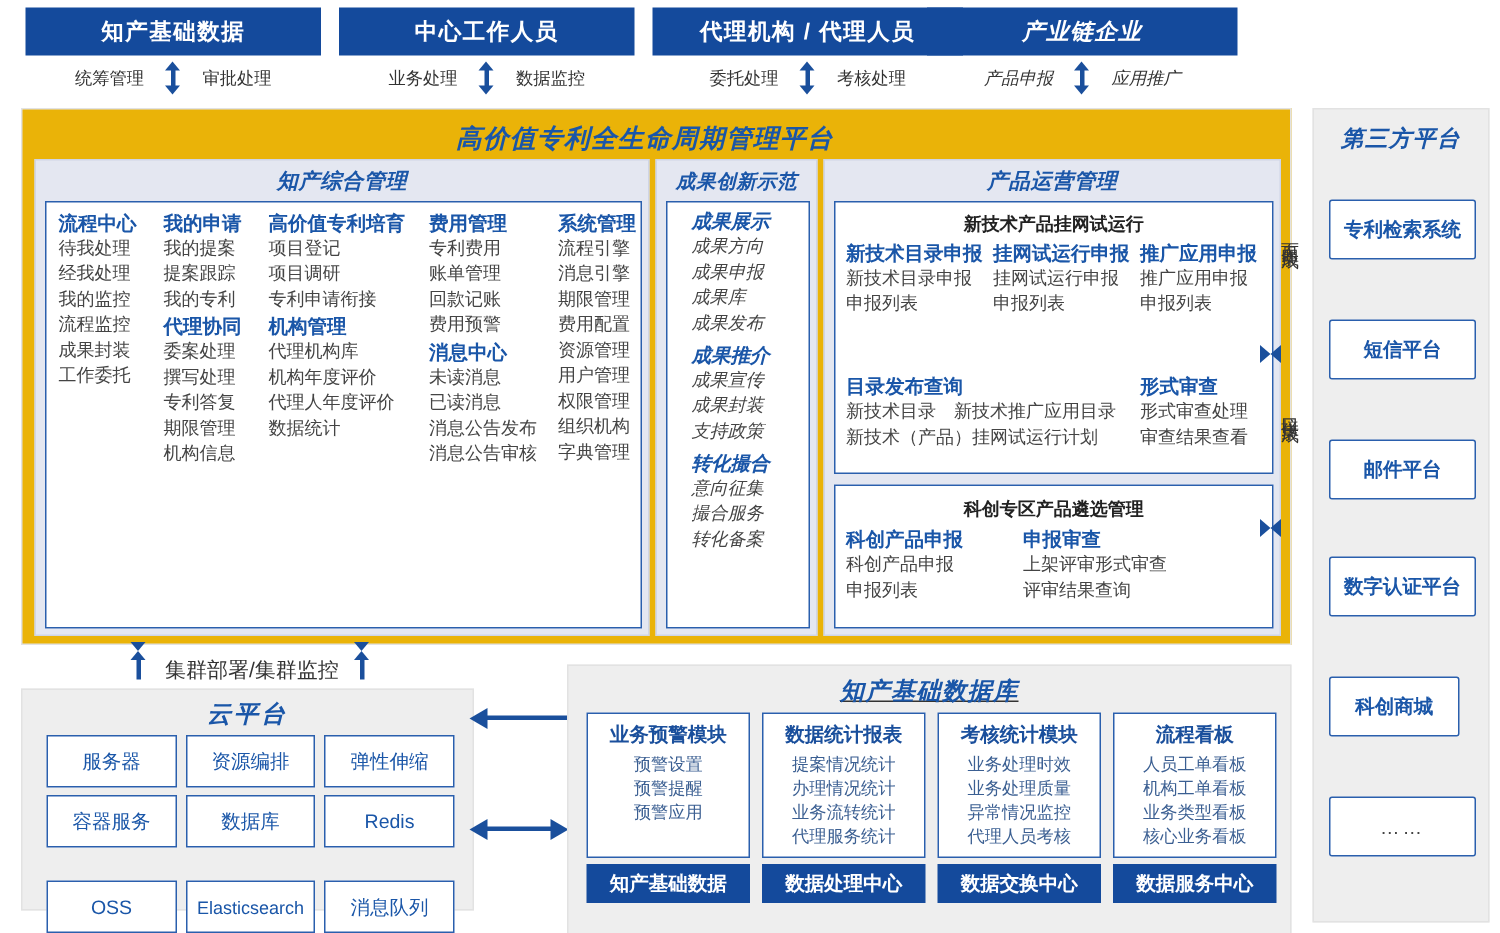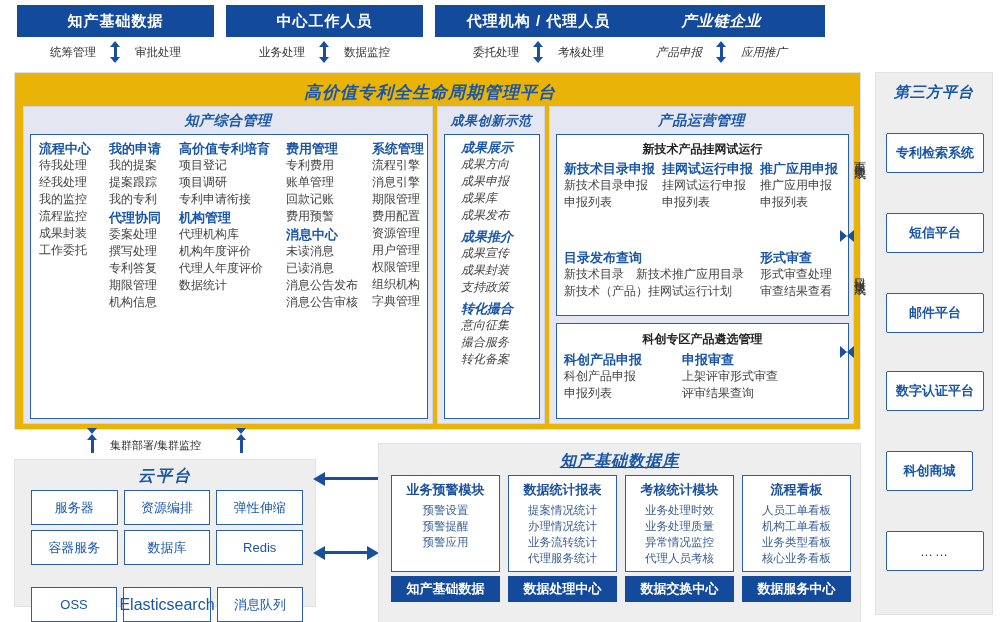--- a/index.html
+++ b/index.html
@@ -124,21 +124,21 @@
   }
   .db-col-head{
     font-size:13px;font-weight:bold;color:#1a4f9c;margin-top:5px;margin-bottom:3px;
   }
   .db-item{font-size:11.5px;color:#3b5f92;line-height:16px;}
   .db-foot{
     background:#144a9c;color:#fff;font-weight:bold;font-size:13px;
     display:flex;align-items:center;justify-content:center;
   }
 
-  .cl-label{font-size:11px;color:#333;text-align:center;}
+  .cl-label{font-size:14px;color:#333;text-align:center;}
 </style>
 </head>
 <body>
 
 <div class="abs" style="left:0;top:5px;width:1000px;height:62px;">
   <div class="abs" style="left:17px;top:0;width:197px;">
     <div class="rolebar" style="height:32px;">知产基础数据</div>
     <div class="roleflow" style="height:30px;">
       <span>统筹管理</span>
       <span class="vparrow">
@@ -347,21 +347,21 @@
       <div class="cloud-cell" style="width:86px;height:33px;">资源编排</div>
       <div class="cloud-cell" style="width:86px;height:33px;">弹性伸缩</div>
     </div>
     <div style="display:flex;gap:6px;margin-bottom:22px;">
       <div class="cloud-cell" style="width:86px;height:33px;">容器服务</div>
       <div class="cloud-cell" style="width:86px;height:33px;">数据库</div>
       <div class="cloud-cell" style="width:86px;height:33px;">Redis</div>
     </div>
     <div style="display:flex;gap:6px;">
       <div class="cloud-cell" style="width:86px;height:33px;">OSS</div>
-      <div class="cloud-cell" style="width:86px;height:33px;font-size:16px;">Elasticsearch</div>
+      <div class="cloud-cell" style="width:86px;height:33px;font-size:12px;">Elasticsearch</div>
       <div class="cloud-cell" style="width:86px;height:33px;">消息队列</div>
     </div>
   </div>
 </div>
 
 <div class="abs" style="left:313px;top:472px;width:66px;height:14px;">
   <div class="abs" style="left:10px;top:5px;width:56px;height:3px;background:#1a4f9c;"></div>
   <div class="abs" style="left:0;top:0;width:0;height:0;border-top:7px solid transparent;border-bottom:7px solid transparent;border-right:12px solid #1a4f9c;"></div>
 </div>
 <div class="abs" style="left:313px;top:546px;width:66px;height:14px;">

